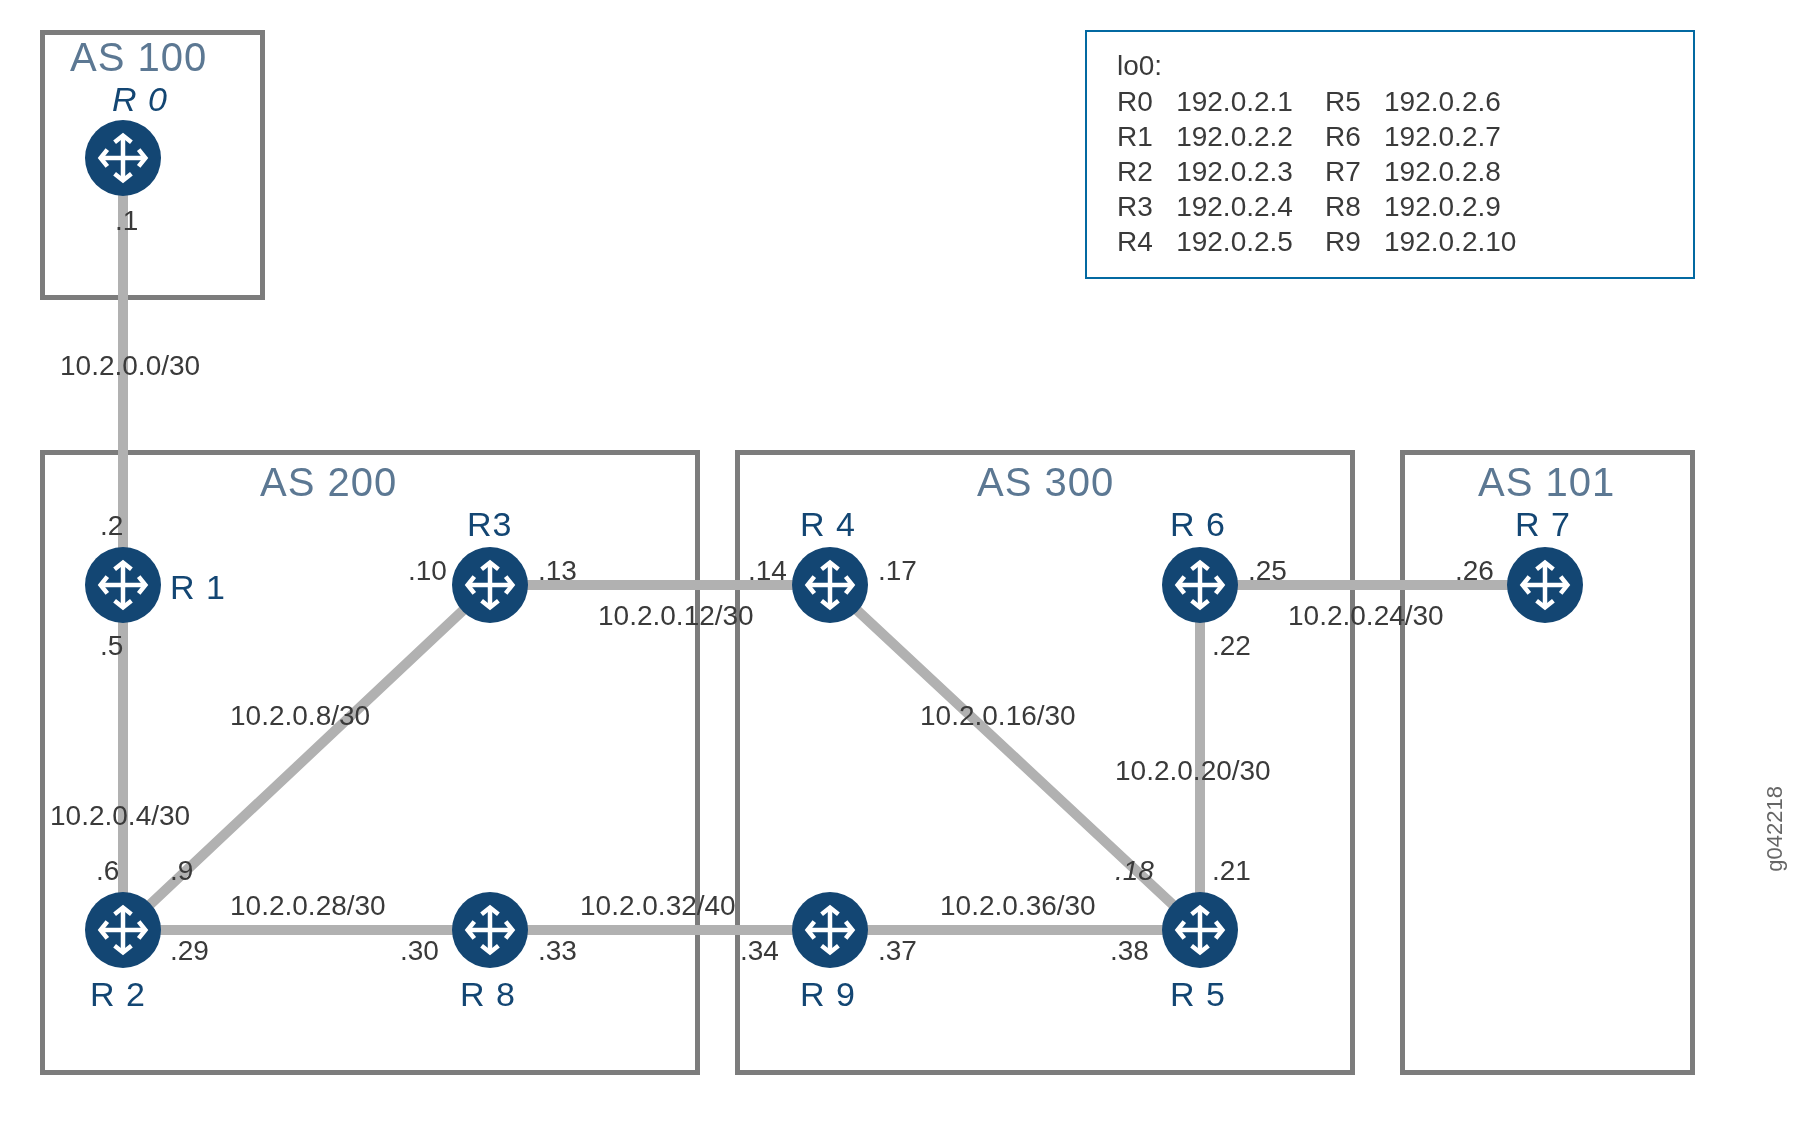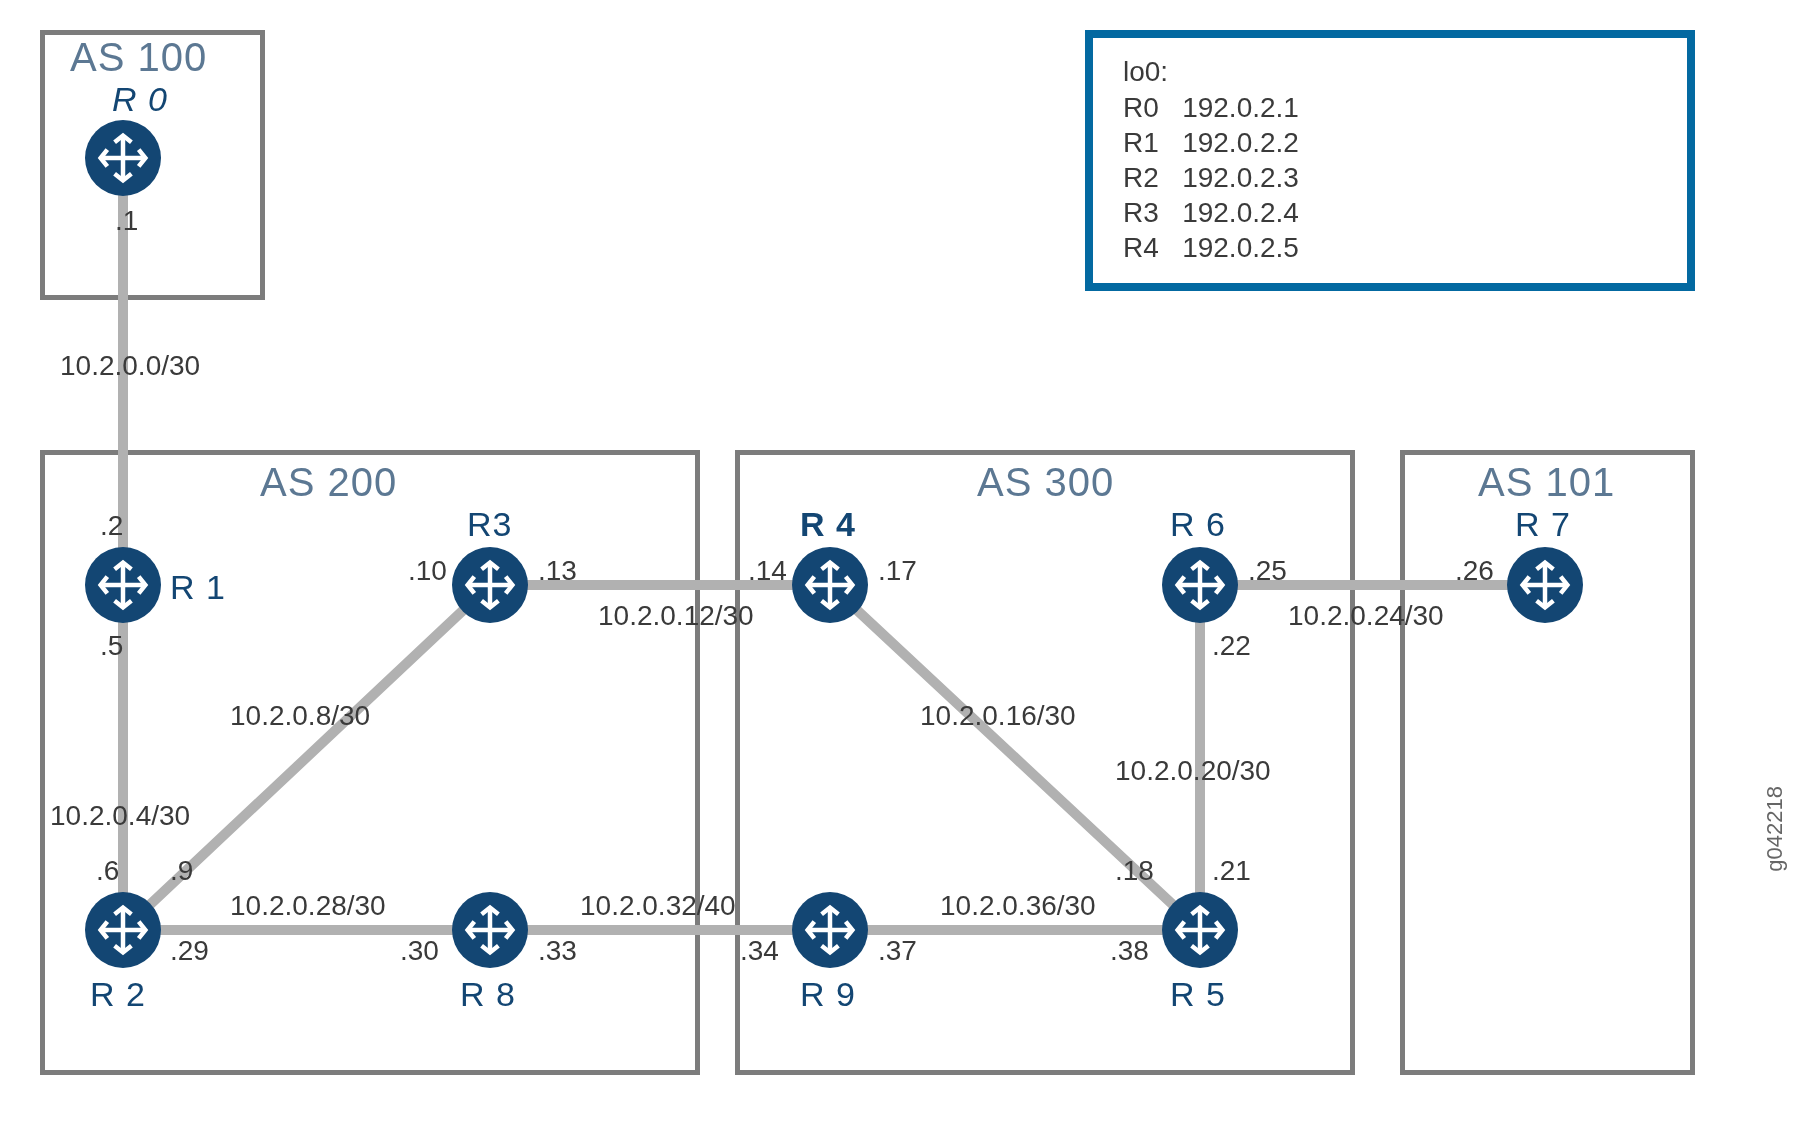--- a/index.html
+++ b/index.html
@@ -52,21 +52,21 @@
     letter-spacing: 1px;
   }
   .subnet-label, .host-label {
     position: absolute;
     color: #3a3a3a;
     font-size: 28px;
     z-index: 6;
   }
   .legend-box {
     position: absolute;
-    border: 8px solid #0369a1;
+    border: 2px solid #0369a1;
     background: #fff;
     padding: 18px 30px 18px 30px;
     font-size: 28px;
     color: #3a3a3a;
     box-sizing: border-box;
   }
   .legend-title {
     font-size: 28px;
     margin-bottom: 2px;
   }
@@ -198,21 +198,21 @@
         <g stroke="#fff" stroke-width="8" fill="none">
           <line x1="50" y1="10" x2="50" y2="90"></line>
           <line x1="10" y1="50" x2="90" y2="50"></line>
           <polyline points="35,22 50,10 65,22"></polyline>
           <polyline points="35,78 50,90 65,78"></polyline>
           <polyline points="22,35 10,50 22,65"></polyline>
           <polyline points="78,35 90,50 78,65"></polyline>
         </g>
       </svg>
   </div>
-  <div class="router-label" style="left:800px; top:505px;font-weight:bold;">R 4</div>
+  <div class="router-label" style="left:800px; top:505px;">R 4</div>
 
   <div class="router" style="left:1162px; top:892px;">
     <svg viewBox="0 0 100 100">
         <g stroke="#fff" stroke-width="8" fill="none">
           <line x1="50" y1="10" x2="50" y2="90"></line>
           <line x1="10" y1="50" x2="90" y2="50"></line>
           <polyline points="35,22 50,10 65,22"></polyline>
           <polyline points="35,78 50,90 65,78"></polyline>
           <polyline points="22,35 10,50 22,65"></polyline>
           <polyline points="78,35 90,50 78,65"></polyline>
@@ -290,21 +290,21 @@
 
   <div class="host-label" style="left:115px; top:205px;">.1</div>
   <div class="host-label" style="left:100px; top:510px;">.2</div>
   <div class="host-label" style="left:100px; top:630px;">.5</div>
   <div class="host-label" style="left:96px;  top:855px;">.6</div>
   <div class="host-label" style="left:170px; top:855px;">.9</div>
   <div class="host-label" style="left:408px; top:555px;">.10</div>
   <div class="host-label" style="left:538px; top:555px;">.13</div>
   <div class="host-label" style="left:748px; top:555px;">.14</div>
   <div class="host-label" style="left:878px; top:555px;">.17</div>
-  <div class="host-label" style="left:1115px; top:855px;">.18</div>
+  <div class="host-label" style="left:1115px; top:855px;font-style:italic;">.18</div>
   <div class="host-label" style="left:1212px; top:855px;">.21</div>
   <div class="host-label" style="left:1212px; top:630px;">.22</div>
   <div class="host-label" style="left:1248px; top:555px;">.25</div>
   <div class="host-label" style="left:1455px; top:555px;">.26</div>
   <div class="host-label" style="left:170px; top:935px;">.29</div>
   <div class="host-label" style="left:400px; top:935px;">.30</div>
   <div class="host-label" style="left:538px; top:935px;">.33</div>
   <div class="host-label" style="left:740px; top:935px;">.34</div>
   <div class="host-label" style="left:878px; top:935px;">.37</div>
   <div class="host-label" style="left:1110px; top:935px;">.38</div>
@@ -312,18 +312,25 @@
   <div class="legend-box" style="left:1085px; top:30px; width:610px;">
     <div class="legend-title">lo0:</div>
     <div class="legend-cols">
       <div class="legend-col" id="legend-left">
           <div>R0   192.0.2.1</div>
           <div>R1   192.0.2.2</div>
           <div>R2   192.0.2.3</div>
           <div>R3   192.0.2.4</div>
           <div>R4   192.0.2.5</div>
         </div>
+      <div class="legend-col" id="legend-right">
+          <div>R5   192.0.2.6</div>
+          <div>R6   192.0.2.7</div>
+          <div>R7   192.0.2.8</div>
+          <div>R8   192.0.2.9</div>
+          <div>R9   192.0.2.10</div>
+        </div>
     </div>
   </div>
 
   <div class="figure-id">g042218</div>
 
 </div>
 
 </body></html>

